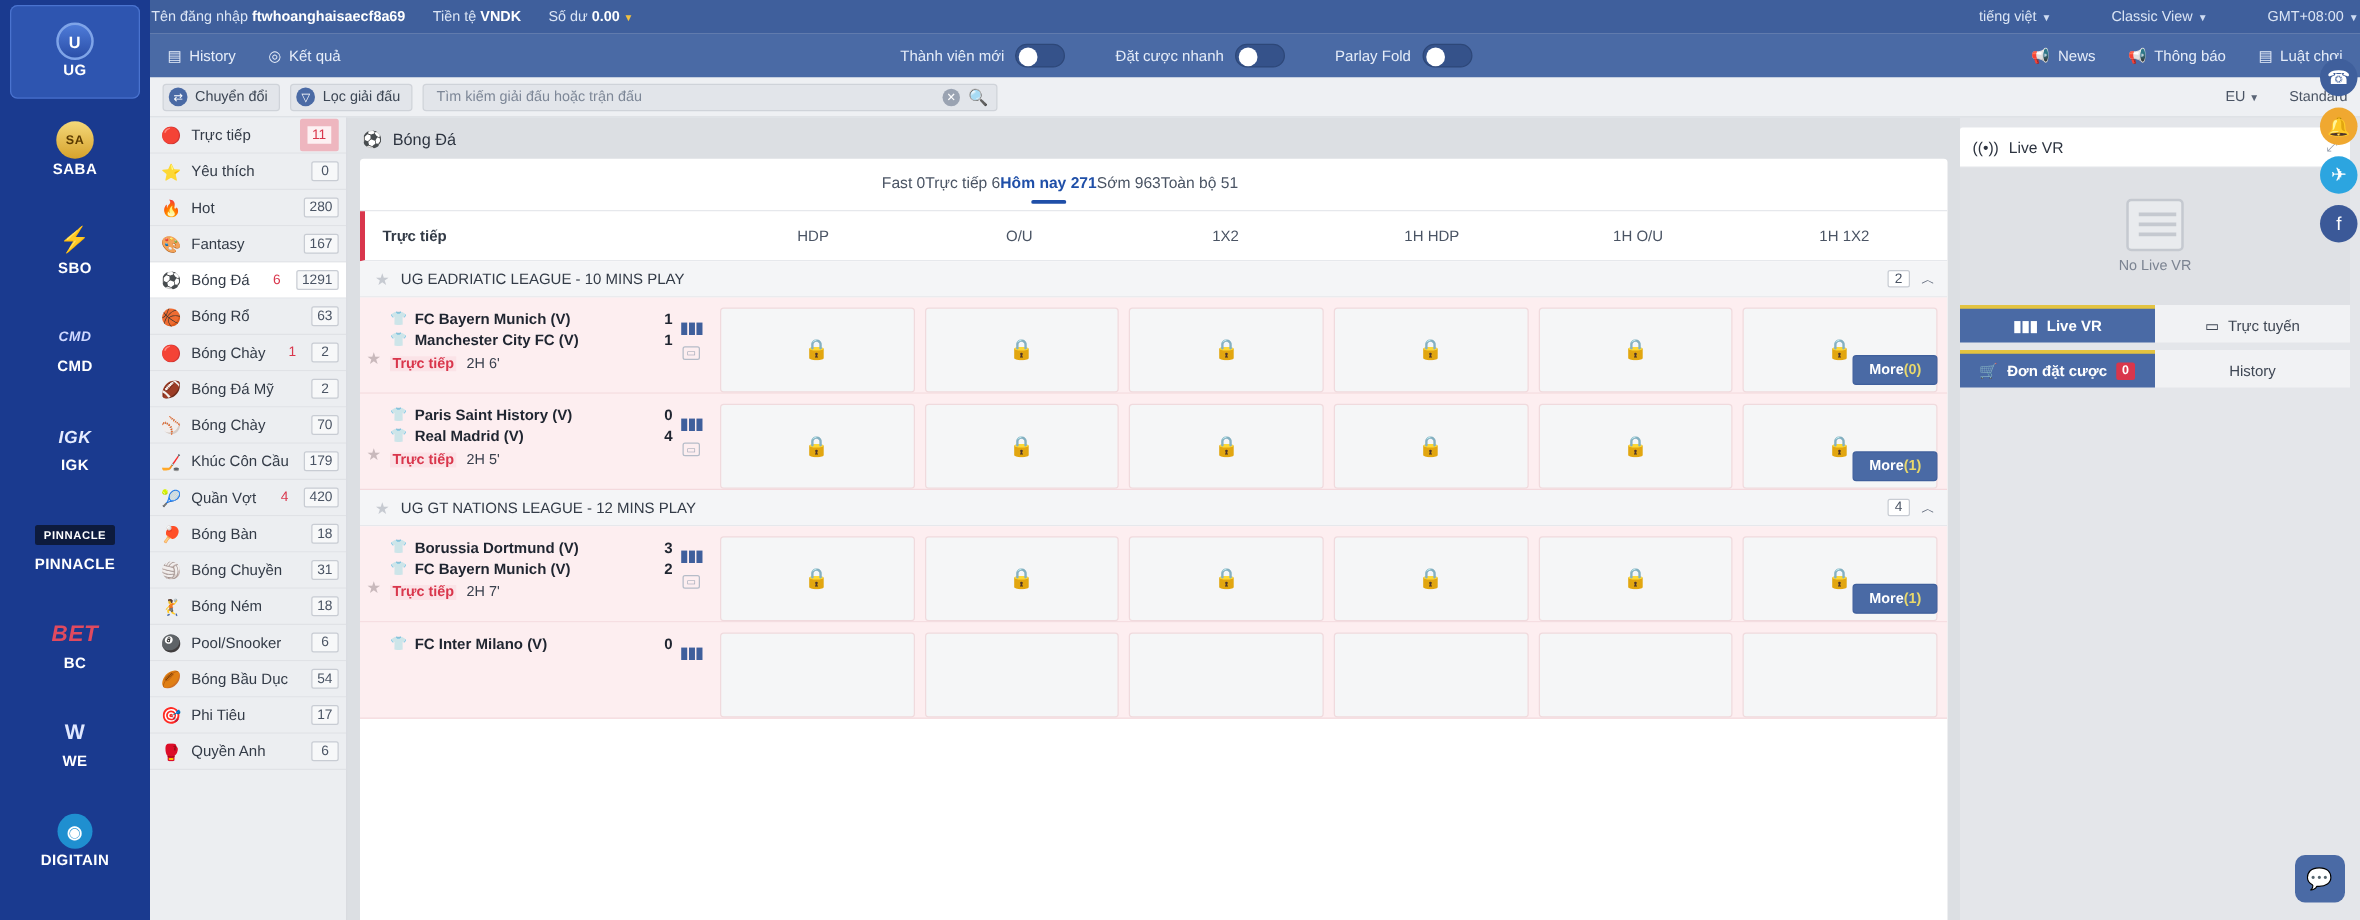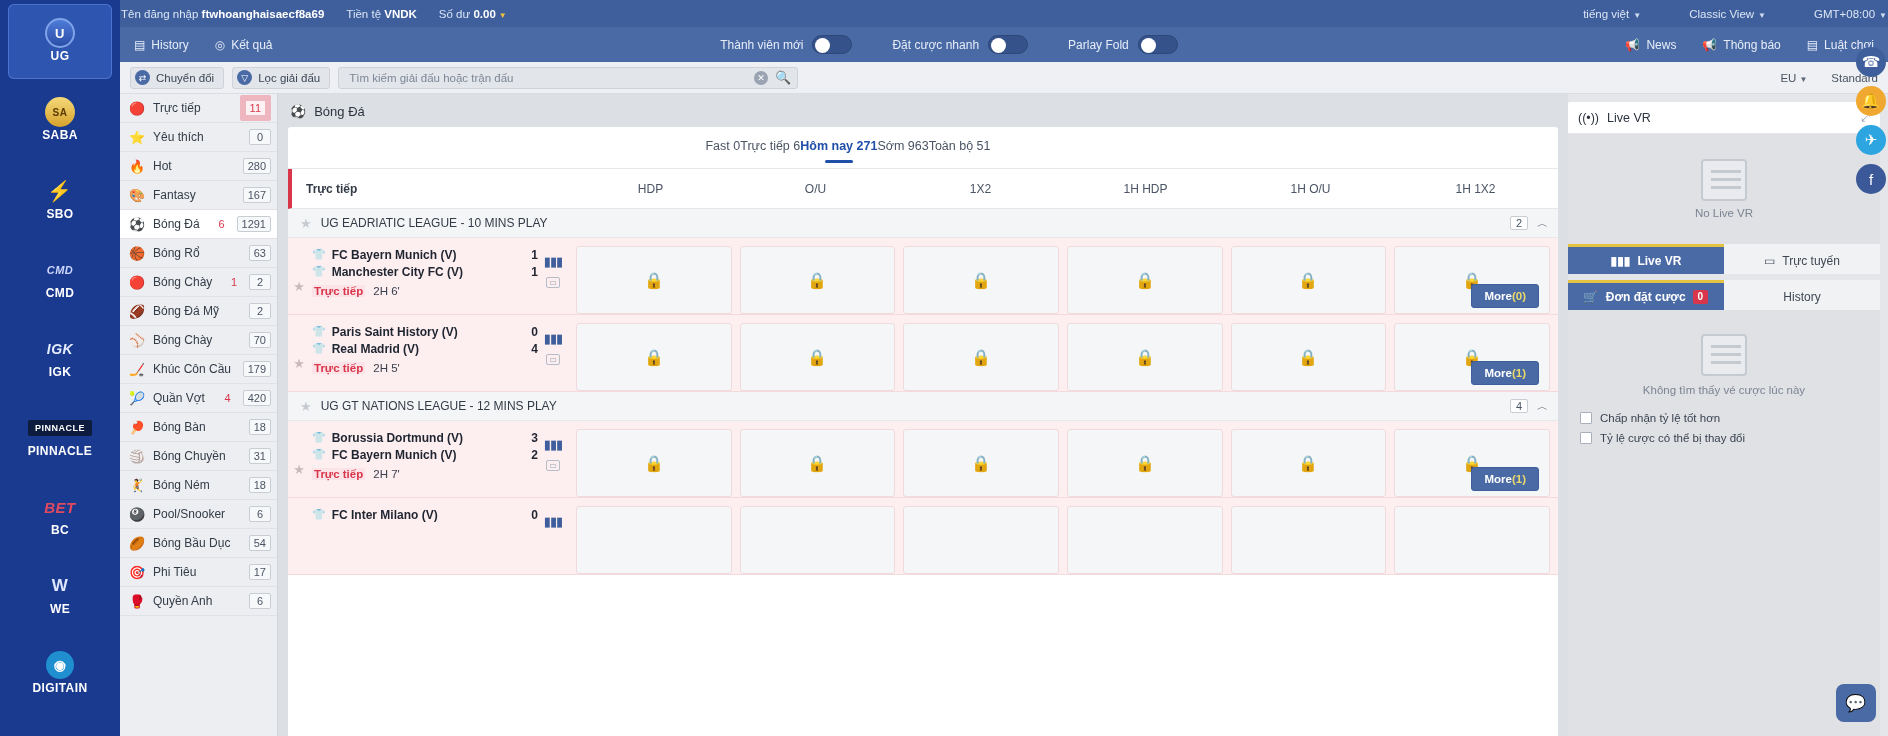--- a/index.html
+++ b/index.html
@@ -30,21 +30,21 @@
   }
   .rail-label { font-size: 12px; font-weight: bold; letter-spacing: .4px; }
   .badge-ug { width:30px;height:30px;border-radius:50%;background:linear-gradient(#4e7bd8,#2b4fa8);
     display:flex;align-items:center;justify-content:center;font-size:13px;color:#fff;border:2px solid #7fa4e8;}
   .badge-saba { width:30px;height:30px;border-radius:50%;background:linear-gradient(#f5d97a,#d6a22c);
     display:flex;align-items:center;justify-content:center;font-size:10px;color:#5a3a00;font-weight:bold;}
   .badge-sbo { font-size:20px;color:#cfe0ff; }
   .badge-cmd { font-size:11px;color:#cfd8ff;font-style:italic;font-weight:bold; }
   .badge-igk { font-size:14px;color:#e6ecff;font-style:italic;font-weight:bold; }
   .badge-pin { background:#0d1b3e;color:#fff;font-size:9px;padding:3px 7px;border-radius:2px;font-weight:bold; }
-  .badge-bet { color:#e04a5f;font-size:15px;font-weight:bold;font-style:italic; }
+  .badge-bet { color:#e04a5f;font-size:18px;font-weight:bold;font-style:italic; }
   .badge-we  { color:#dfe7ff;font-size:17px;font-weight:bold; }
   .badge-dig { width:28px;height:28px;border-radius:50%;background:#1f8fd0;color:#fff;
     display:flex;align-items:center;justify-content:center;font-size:14px;}
 
   
   .main { flex: 1; display: flex; flex-direction: column; min-width: 0; }
 
   
   .topbar {
     height: 27px; background: #3f5f9c; display: flex; align-items: center;
@@ -177,21 +177,21 @@
   .ico-stats { color: #3f5f9c; font-size: 13px; letter-spacing:-1px; }
   .ico-tv { width: 14px; height: 11px; border: 1px solid #b5bcc8; border-radius: 2px;
             display:flex;align-items:center;justify-content:center;color:#9aa3b2;font-size:8px;}
 
   .m-odds { flex: 1; display: flex; align-items: flex-start; gap: 8px; padding: 8px 8px 0 8px; }
   .oddcell {
     flex: 1; height: 68px; background: #f5f6f7; border: 1px solid #f0dadd; border-radius: 3px;
     display: flex; align-items: center; justify-content: center; cursor: pointer;
   }
   .lock { font-size: 16px; color: #4d545f; }
-  .m-more { position: absolute; right: 19px; bottom: 6px; text-align: center; }
+  .m-more { position: absolute; right: 8px; bottom: 6px; text-align: center; }
   .morebtn {
     background: #4a6aa5; color: #fff; border-radius: 3px; padding: 5px 12px;
     font-size: 11.5px; font-weight: bold; cursor: pointer; border: 1px solid #3f5f9c;
   }
   .morebtn span { color: #e8d86b; }
 
   
   .rightpane {
     width: 320px; flex-shrink: 0; background: #e4e6ea; padding: 8px 8px 0 0;
     display: flex; flex-direction: column; gap: 0;
@@ -732,34 +732,20 @@
         <div class="rp-tabs">
           <div class="rp-tab sel">
             <span>🛒</span>
             <span>Đơn đặt cược</span>
             <span class="badge-red">0</span>
           </div>
           <div class="rp-tab unsel">
             <span>History</span>
           </div>
         </div>
-        <div class="rp-body2">
-          <div class="placeholder-ico"></div>
-          <div class="ph-text">Không tìm thấy vé cược lúc này</div>
-          <div class="rp-checks">
-            <label class="chk">
-              <span class="chkbox"></span>
-              <span>Chấp nhận tỷ lệ tốt hơn</span>
-            </label>
-            <label class="chk">
-              <span class="chkbox"></span>
-              <span>Tỷ lệ cược có thể bị thay đổi</span>
-            </label>
-          </div>
-        </div>
       </div>
 
     </div>
   </div>
 
   <div class="floaters">
     <div class="fl cs">☎</div>
     <div class="fl bell">🔔</div>
     <div class="fl tg">✈</div>
     <div class="fl fb">f</div>

